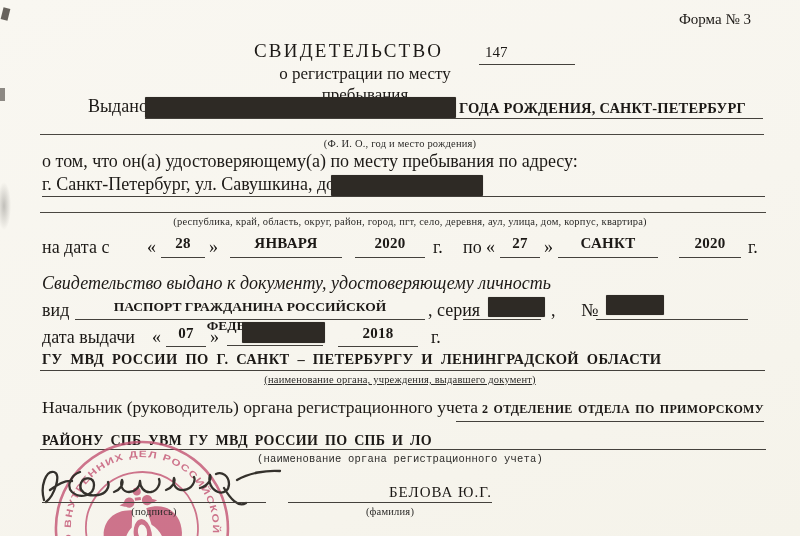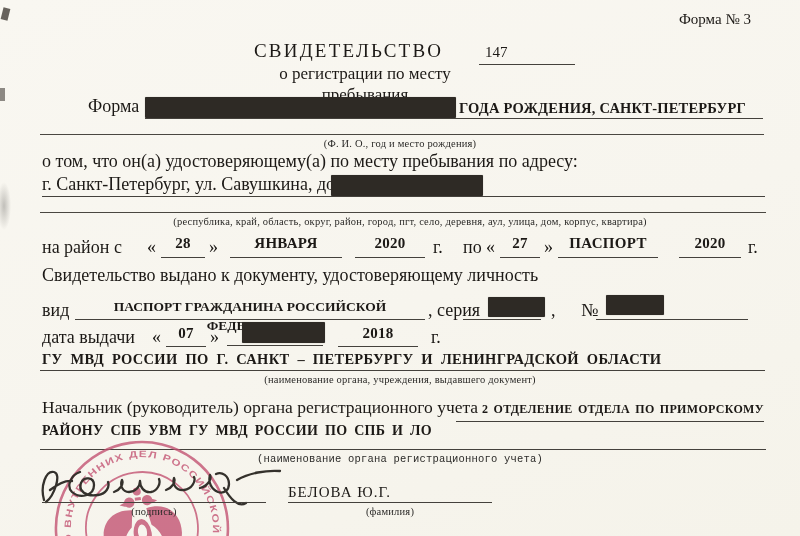--- a/index.html
+++ b/index.html
@@ -34,50 +34,50 @@
   .curl{position:absolute;background:radial-gradient(closest-side,rgba(90,88,84,.35),rgba(90,88,84,0));}
 </style>
 </head>
 <body>
 
 <div class="abs t15" style="top:10px;left:679px;">Форма № 3</div>
 <div class="abs title" style="top:40px;left:254px;">СВИДЕТЕЛЬСТВО</div>
 <div class="abs cell t15" style="top:43px;left:479px;width:96px;height:22px;text-align:left;padding-left:6px;">147</div>
 <div class="abs t17" style="top:63px;left:238px;width:254px;text-align:center;">о регистрации по месту пребывания</div>
 
-<div class="abs t18" style="top:95px;left:88px;">Форма</div>
+<div class="abs t18" style="top:95px;left:88px;">Выдано</div>
 <div class="abs bar" style="top:97px;left:145px;width:311px;height:21px;"></div>
 <div class="abs bold-val" style="top:99px;left:459px;letter-spacing:.2px;">ГОДА РОЖДЕНИЯ, САНКТ-ПЕТЕРБУРГ</div>
 <div class="abs uline" style="top:118px;left:145px;width:618px;"></div>
 <div class="abs rule" style="top:134px;left:40px;width:724px;"></div>
 <div class="abs caption" style="top:137px;left:0;width:800px;">(Ф. И. О., год и место рождения)</div>
 
 <div class="abs t18" style="top:150px;left:42px;">о том, что он(а) удостоверяющему(а) по месту пребывания по адресу:</div>
 <div class="abs t18" style="top:173px;left:42px;">г. Санкт-Петербург, ул. Савушкина, дом</div>
 <div class="abs bar" style="top:175px;left:331px;width:152px;height:21px;"></div>
 <div class="abs uline" style="top:196px;left:42px;width:723px;"></div>
 <div class="abs rule" style="top:212px;left:40px;width:726px;"></div>
 <div class="abs caption" style="top:215px;left:0;width:800px;margin-left:10px;">(республика, край, область, округ, район, город, пгт, село, деревня, аул, улица, дом, корпус, квартира)</div>
 
-<div class="abs t18" style="top:236px;left:42px;">на район с</div>
+<div class="abs t18" style="top:236px;left:42px;">на дата с</div>
 <div class="abs t18" style="top:236px;left:147px;">«</div>
 <div class="abs cell bold-val" style="top:234px;left:161px;width:44px;height:24px;font-size:15px;">28</div>
 <div class="abs t18" style="top:236px;left:209px;">»</div>
 <div class="abs cell bold-val" style="top:234px;left:230px;width:112px;height:24px;font-size:15px;">ЯНВАРЯ</div>
 <div class="abs cell bold-val" style="top:234px;left:355px;width:70px;height:24px;font-size:15px;">2020</div>
 <div class="abs t18" style="top:236px;left:433px;">г.</div>
 <div class="abs t18" style="top:236px;left:463px;">по</div>
 <div class="abs t18" style="top:236px;left:486px;">«</div>
 <div class="abs cell bold-val" style="top:234px;left:500px;width:40px;height:24px;font-size:15px;">27</div>
 <div class="abs t18" style="top:236px;left:544px;">»</div>
-<div class="abs cell bold-val" style="top:234px;left:558px;width:100px;height:24px;font-size:15px;">ПАСПОРТ</div>
+<div class="abs cell bold-val" style="top:234px;left:558px;width:100px;height:24px;font-size:15px;">САНКТ</div>
 <div class="abs cell bold-val" style="top:234px;left:679px;width:62px;height:24px;font-size:15px;">2020</div>
 <div class="abs t18" style="top:236px;left:748px;">г.</div>
 
-<div class="abs t18" style="top:264px;left:42px;">Свидетельство выдано к документу, удостоверяющему личность</div>
+<div class="abs t18" style="top:272px;left:42px;font-style:italic;">Свидетельство выдано к документу, удостоверяющему личность</div>
 <div class="abs t18" style="top:299px;left:42px;">вид</div>
 <div class="abs cell bold-val" style="top:297px;left:75px;width:350px;height:23px;font-size:13.5px;letter-spacing:0;">ПАСПОРТ ГРАЖДАНИНА РОССИЙСКОЙ ФЕДЕРАЦИИ</div>
 <div class="abs t18" style="top:299px;left:428px;">, серия</div>
 <div class="abs uline" style="top:319px;left:463px;width:78px;"></div>
 <div class="abs bar" style="top:297px;left:488px;width:57px;height:20px;"></div>
 <div class="abs t18" style="top:299px;left:551px;">,</div>
 <div class="abs t18" style="top:299px;left:581px;">№</div>
 <div class="abs bar" style="top:295px;left:606px;width:58px;height:20px;"></div>
 <div class="abs uline" style="top:319px;left:596px;width:152px;"></div>
 
@@ -85,26 +85,26 @@
 <div class="abs t18" style="top:326px;left:152px;">«</div>
 <div class="abs cell bold-val" style="top:324px;left:166px;width:40px;height:23px;font-size:15px;">07</div>
 <div class="abs t18" style="top:326px;left:210px;">»</div>
 <div class="abs uline" style="top:345px;left:227px;width:96px;"></div>
 <div class="abs bar" style="top:322px;left:242px;width:83px;height:21px;"></div>
 <div class="abs cell bold-val" style="top:324px;left:338px;width:80px;height:23px;font-size:15px;">2018</div>
 <div class="abs t18" style="top:326px;left:431px;">г.</div>
 
 <div class="abs bold-val" style="top:350px;left:42px;word-spacing:4px;">ГУ МВД РОССИИ ПО Г. САНКТ – ПЕТЕРБУРГУ И ЛЕНИНГРАДСКОЙ ОБЛАСТИ</div>
 <div class="abs uline" style="top:370px;left:40px;width:725px;"></div>
-<div class="abs caption" style="top:373px;left:0;width:800px;">(наименование органа, учреждения, выдавшего документ)</div>
+<div class="abs caption" style="top:373px;left:0;width:800px;text-decoration:underline;">(наименование органа, учреждения, выдавшего документ)</div>
 
 <div class="abs t17" style="top:397px;left:42px;font-size:17.5px;text-align:right;">Начальник (руководитель) органа регистрационного учета</div>
 <div class="abs bold-val" style="top:400px;left:462px;font-size:12px;word-spacing:2px;margin-left:20px;">2 ОТДЕЛЕНИЕ ОТДЕЛА ПО ПРИМОРСКОМУ</div>
 <div class="abs uline" style="top:421px;left:456px;width:308px;"></div>
-<div class="abs bold-val" style="top:421px;left:42px;font-size:14px;word-spacing:3px;">РАЙОНУ СПБ УВМ ГУ МВД РОССИИ ПО СПБ И ЛО</div>
+<div class="abs bold-val" style="top:431px;left:42px;font-size:14px;word-spacing:3px;">РАЙОНУ СПБ УВМ ГУ МВД РОССИИ ПО СПБ И ЛО</div>
 <div class="abs uline" style="top:449px;left:40px;width:726px;"></div>
 <div class="abs caption" style="top:453px;left:0;width:800px;font-family:Liberation Mono, monospace;">(наименование органа регистрационного учета)</div>
 
 <svg class="abs stamp-svg" style="top:436px;left:50px;" width="185" height="185" viewBox="0 0 185 185">
   <circle class="stamp-stroke" cx="92" cy="92" r="86" stroke-width="2.6"></circle>
   <circle class="stamp-stroke" cx="92" cy="92" r="56" stroke-width="1.8"></circle>
   <defs>
     <path id="rimPath" d="M 92,163 A 71,71 0 1 1 92.01,163"></path>
     <path id="codePath" d="M 48,118 A 56,56 0 0 0 136,118"></path>
   </defs>
@@ -127,19 +127,19 @@
     <ellipse cx="0" cy="4" rx="4.5" ry="7.5" fill="#f8f6ef"></ellipse>
     <path d="M-8,24 L8,24 L4,40 L0,31 L-4,40 Z"></path>
   </g>
 </svg>
 
 <svg class="abs" style="top:458px;left:34px;" width="250" height="55" viewBox="0 0 250 55">
   <path class="sig-stroke" d="M10,42 C6,28 12,12 20,14 C28,16 20,38 12,44 M16,32 C24,26 32,22 38,23 M46,14 C37,17 32,28 38,34 C46,41 60,38 60,27 C60,19 50,18 47,25 C44,33 52,39 64,37 C72,36 76,29 74,24 M80,34 C86,32 90,26 88,22 C86,27 88,34 95,34 C101,34 106,29 106,23 C106,29 110,35 117,34 C123,33 127,26 125,21 M132,32 C138,30 142,24 140,20 C138,26 142,33 150,32 C158,31 162,23 160,19 M166,30 C174,28 178,21 176,17 C174,24 177,31 184,34 C190,36 195,32 195,26 C195,18 188,13 182,16 M190,30 C196,40 204,50 212,45 M203,22 C215,15 232,12 246,13"></path>
 </svg>
 <div class="abs uline" style="top:502px;left:42px;width:224px;"></div>
 <div class="abs caption" style="top:505px;left:42px;width:224px;">(подпись)</div>
-<div class="abs t15" style="top:483px;left:288px;width:204px;text-align:left;letter-spacing:1px;">БЕЛОВА Ю.Г.</div>
+<div class="abs t15" style="top:483px;left:288px;width:204px;text-align:right;letter-spacing:1px;">БЕЛОВА Ю.Г.</div>
 <div class="abs uline" style="top:502px;left:288px;width:204px;"></div>
 <div class="abs caption" style="top:505px;left:288px;width:204px;">(фамилия)</div>
 
 <div class="speck" style="top:8px;left:2px;width:7px;height:12px;transform:rotate(14deg);opacity:.75;"></div>
 <div class="speck" style="top:88px;left:0;width:5px;height:13px;opacity:.55;"></div>
 <div class="curl" style="top:182px;left:-3px;width:14px;height:48px;"></div>
 
 </body></html>

